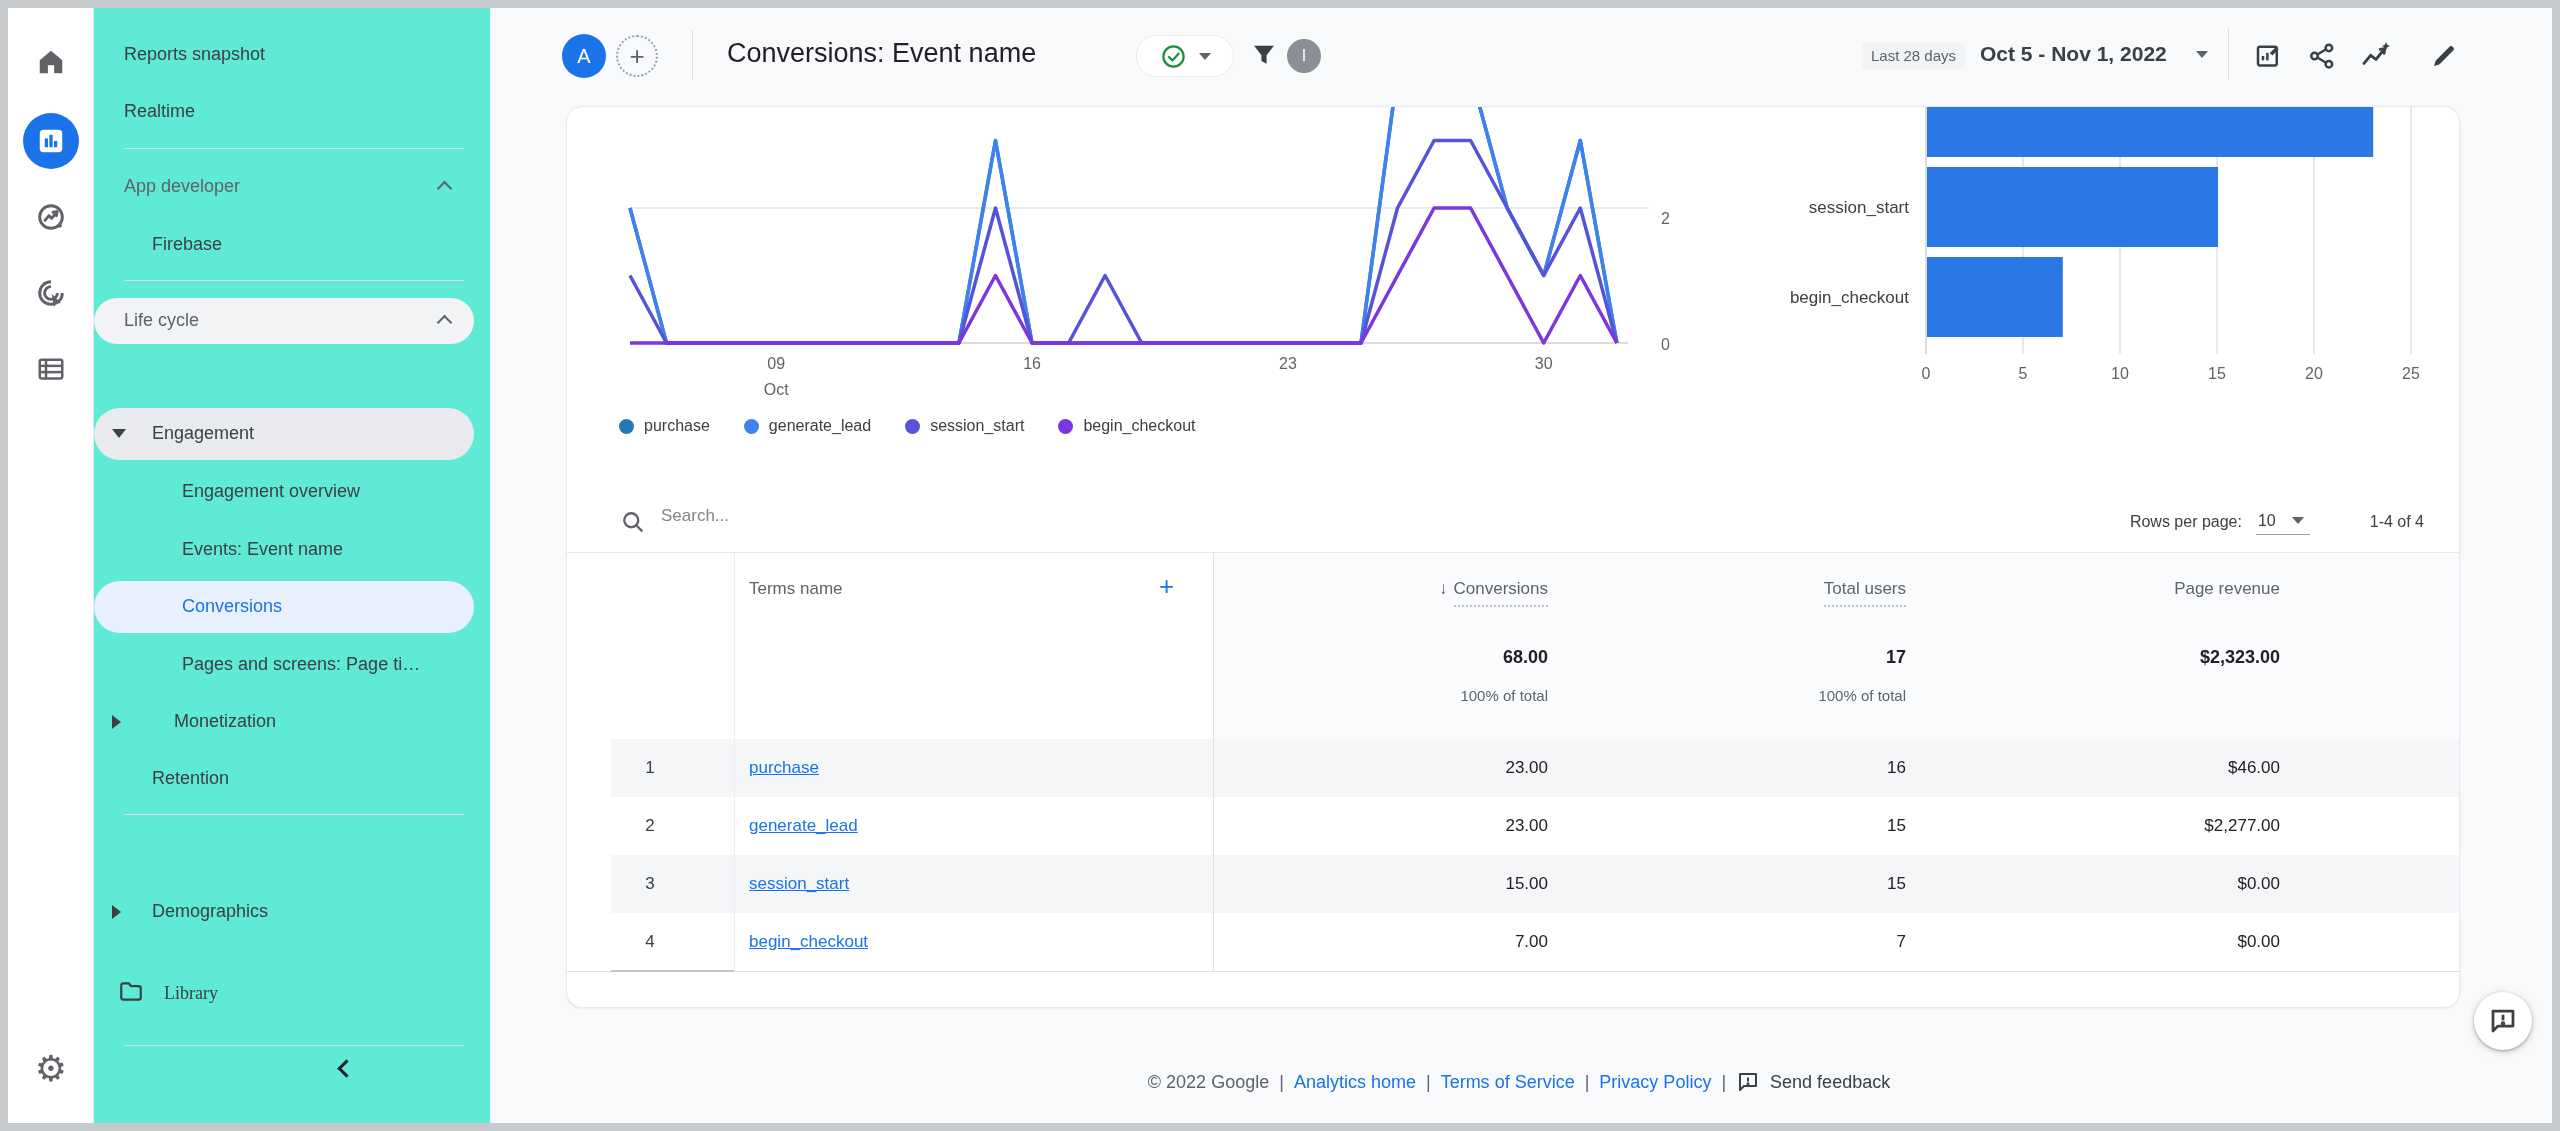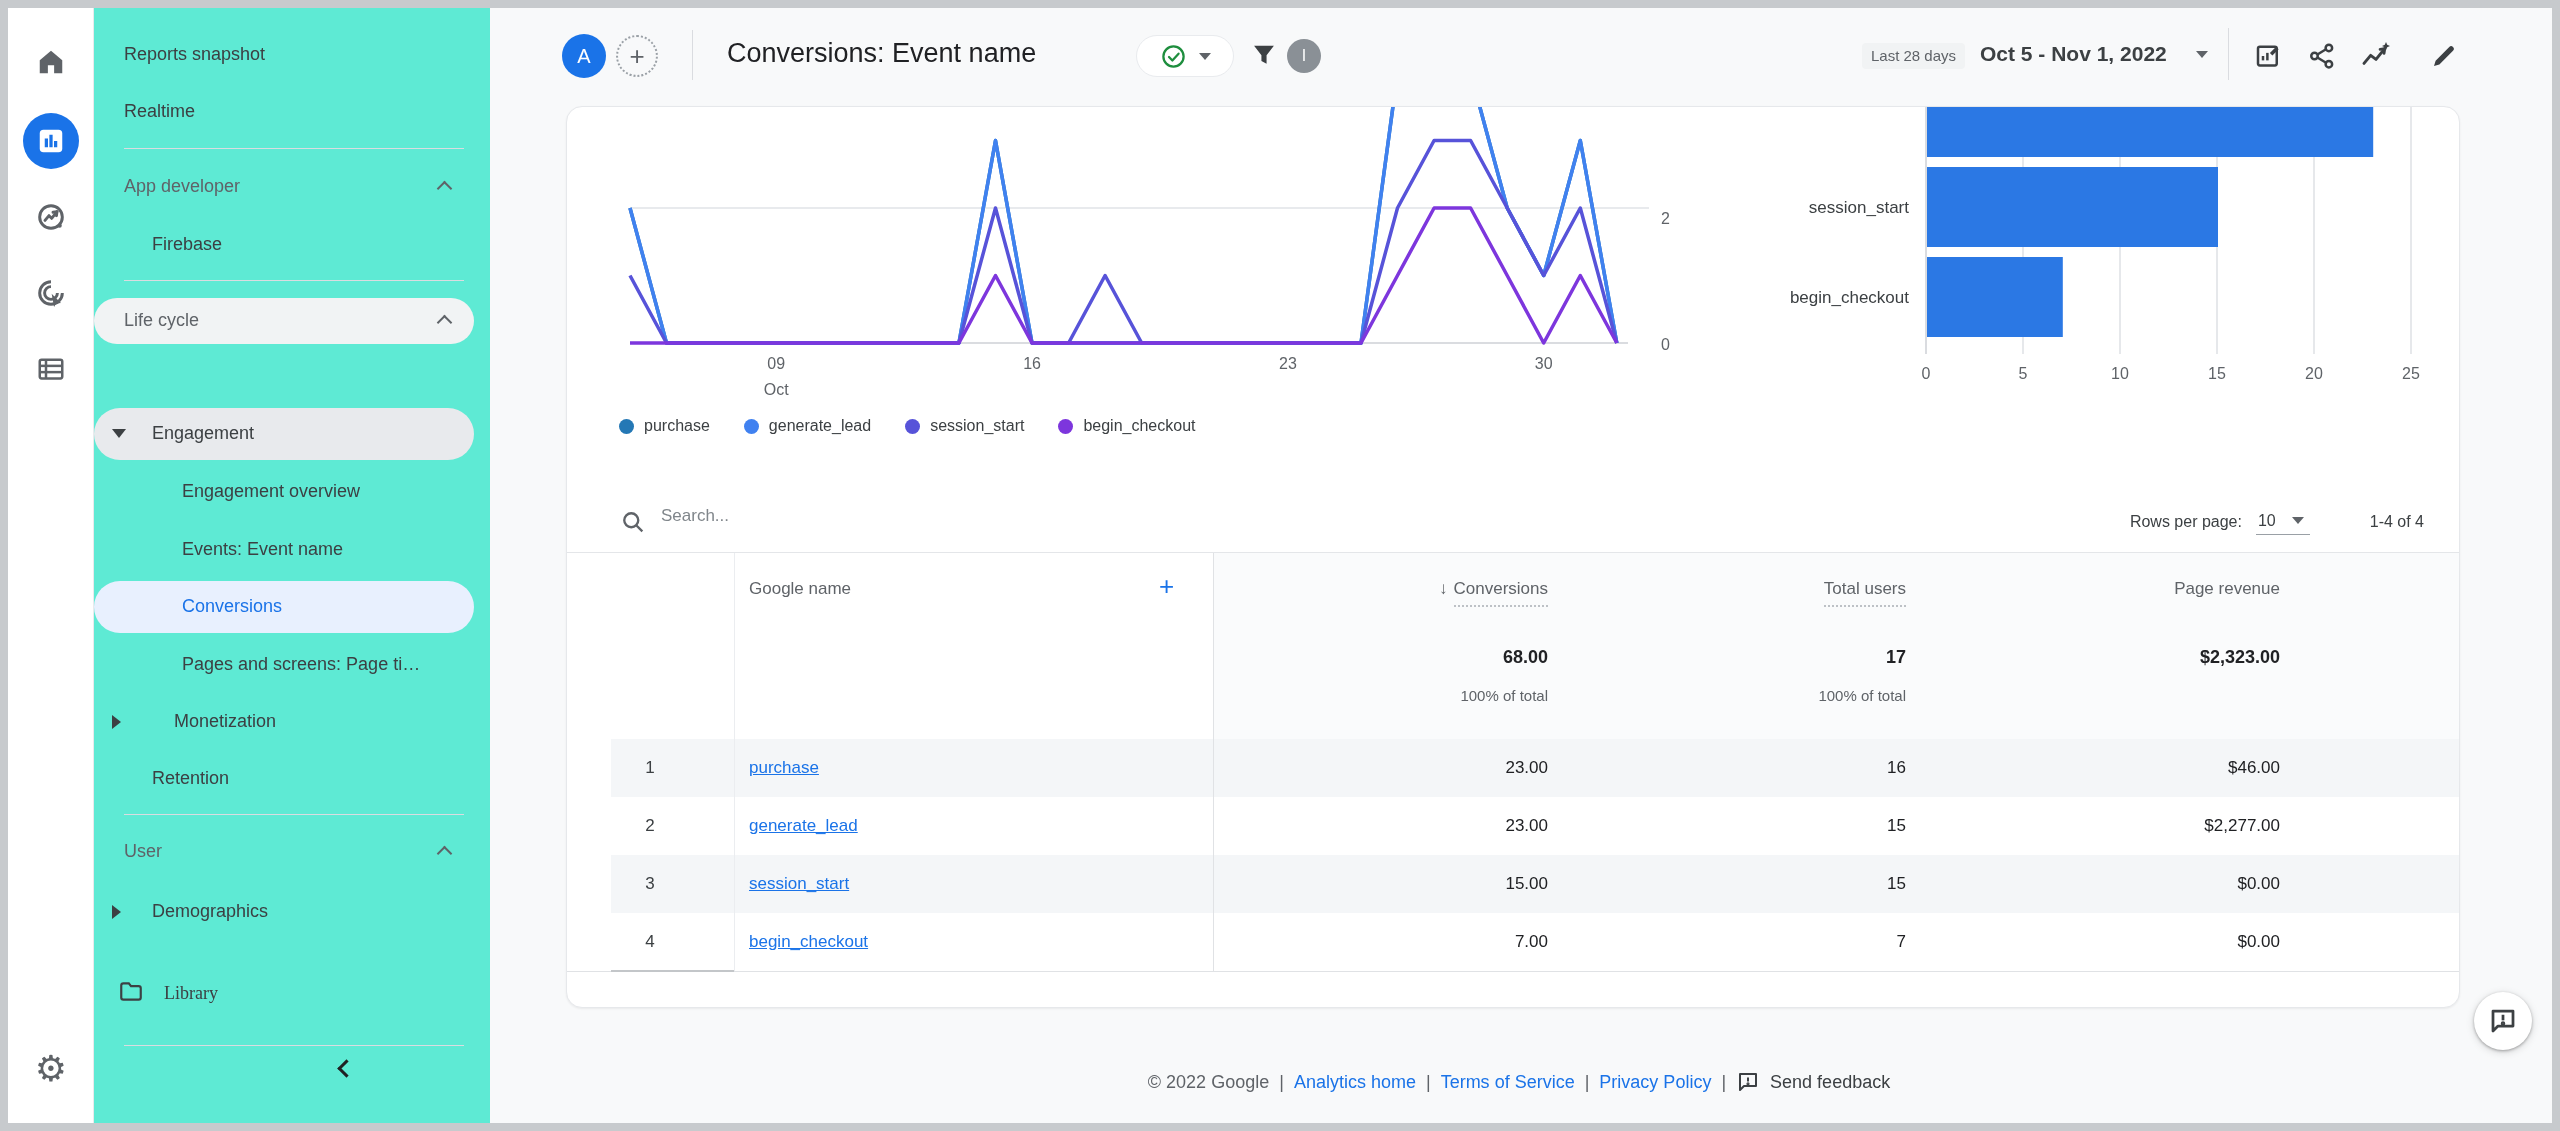--- a/index.html
+++ b/index.html
@@ -162,24 +162,20 @@
         <span class="lbl" style="margin-left: 88px;">Pages and screens: Page ti…</span>
       </div>
       <div class="sb-row" style="top: 685px;">
         <span class="tri tri-right"></span>
         <span class="lbl" style="margin-left: 80px;">Monetization</span>
       </div>
       <div class="sb-row" style="top: 742px;">
         <span class="lbl" style="margin-left: 58px;">Retention</span>
       </div>
       <div class="sb-divider" style="top: 806px;"></div>
-      <div class="sb-row sb-header" style="top: 815px;">
-        <span class="lbl" style="margin-left: 30px;">User</span>
-        <span class="chev chev-up"></span>
-      </div>
       <div class="sb-row" style="top: 875px;">
         <span class="tri tri-right"></span>
         <span class="lbl" style="margin-left: 58px;">Demographics</span>
       </div>
       <div class="sb-row" style="top: 957px;">
         <span class="folder-ic"><svg width="26" height="26" viewBox="0 0 24 24" fill="none" stroke="#3c4043" stroke-width="2">
             <path d="M3 7 a2 2 0 0 1 2-2 h5 l2 2.5 h7 a2 2 0 0 1 2 2 v8.5 a2 2 0 0 1 -2 2 H5 a2 2 0 0 1 -2 -2 Z"></path>
           </svg></span>
         <span class="lbl" style="margin-left: 70px; font-family: Liberation Serif, serif;">Library</span>
       </div>
@@ -308,21 +304,21 @@
         <span class="rpp-val">
           <span>10</span>
           <span class="caret"></span>
         </span>
         <span class="range">1-4 of 4</span>
       </div>
     </div>
 
     <div class="thead">
       <div class="thead-shade"></div>
-      <div class="hcell" style="left:182px;">Google name</div>
+      <div class="hcell" style="left:182px;">Terms name</div>
       <div class="hcell" style="left:592px;top:18px;font-size:26px;color:#1a73e8;cursor:pointer;">+</div>
       <div class="hcell rcol" style="width:981px;">
         <span style="color:#5f6368;margin-right:6px;">↓</span><span class="sortable">Conversions</span>
       </div>
       <div class="hcell rcol" style="width:1339px;"><span class="sortable">Total users</span></div>
       <div class="hcell rcol" style="width:1713px;"><span>Page revenue</span></div>
 
       <div class="totals-v" style="width:981px;">68.00</div>
       <div class="totals-p" style="width:981px;">100% of total</div>
       <div class="totals-v" style="width:1339px;">17</div>

